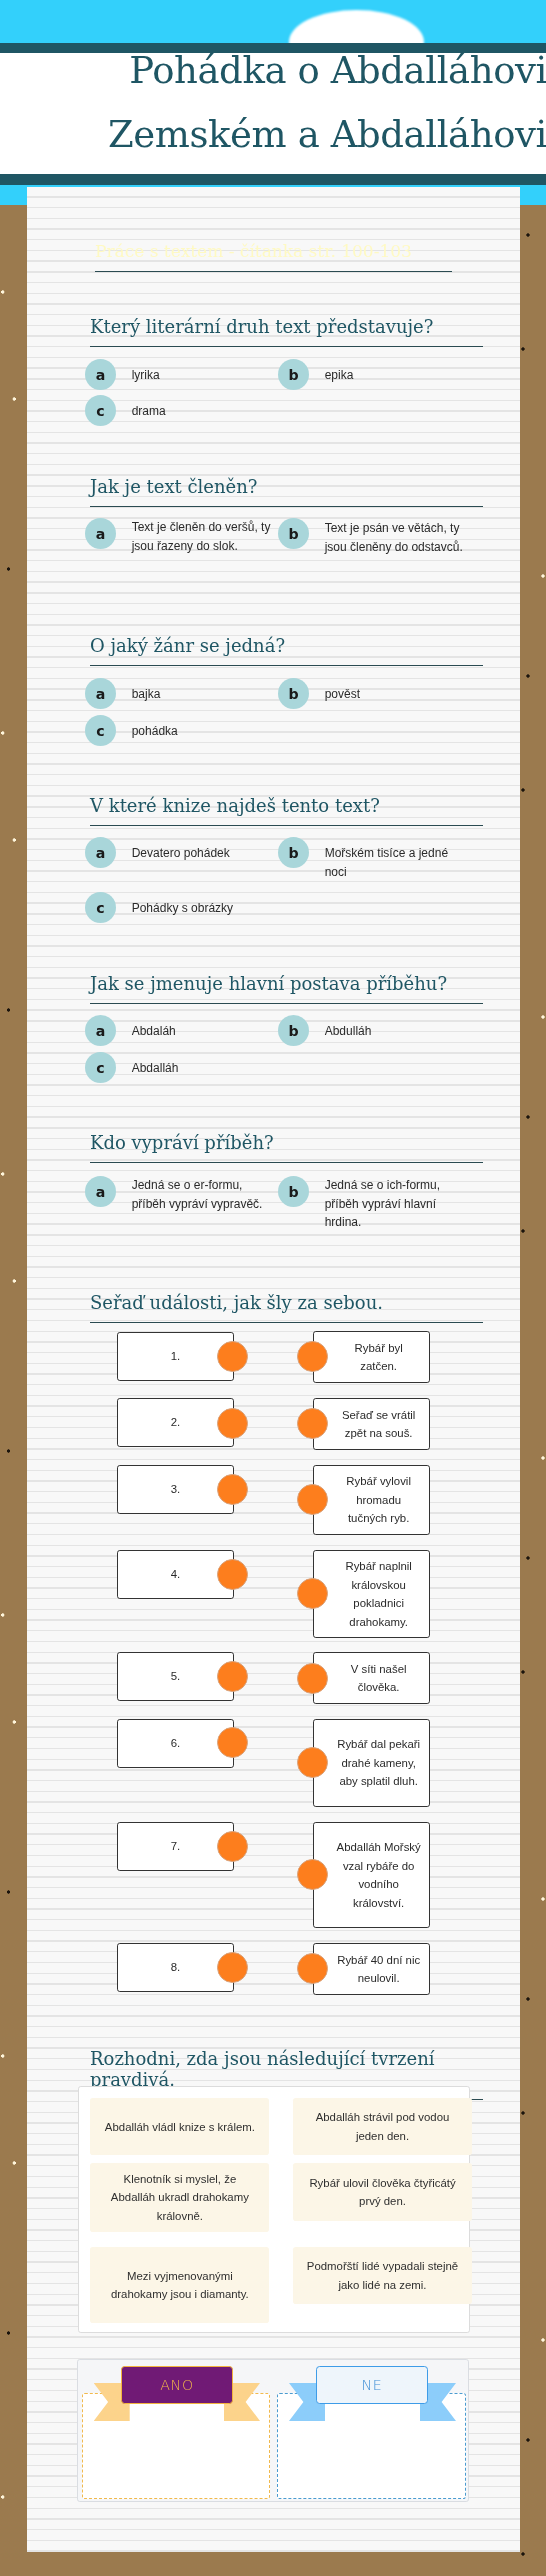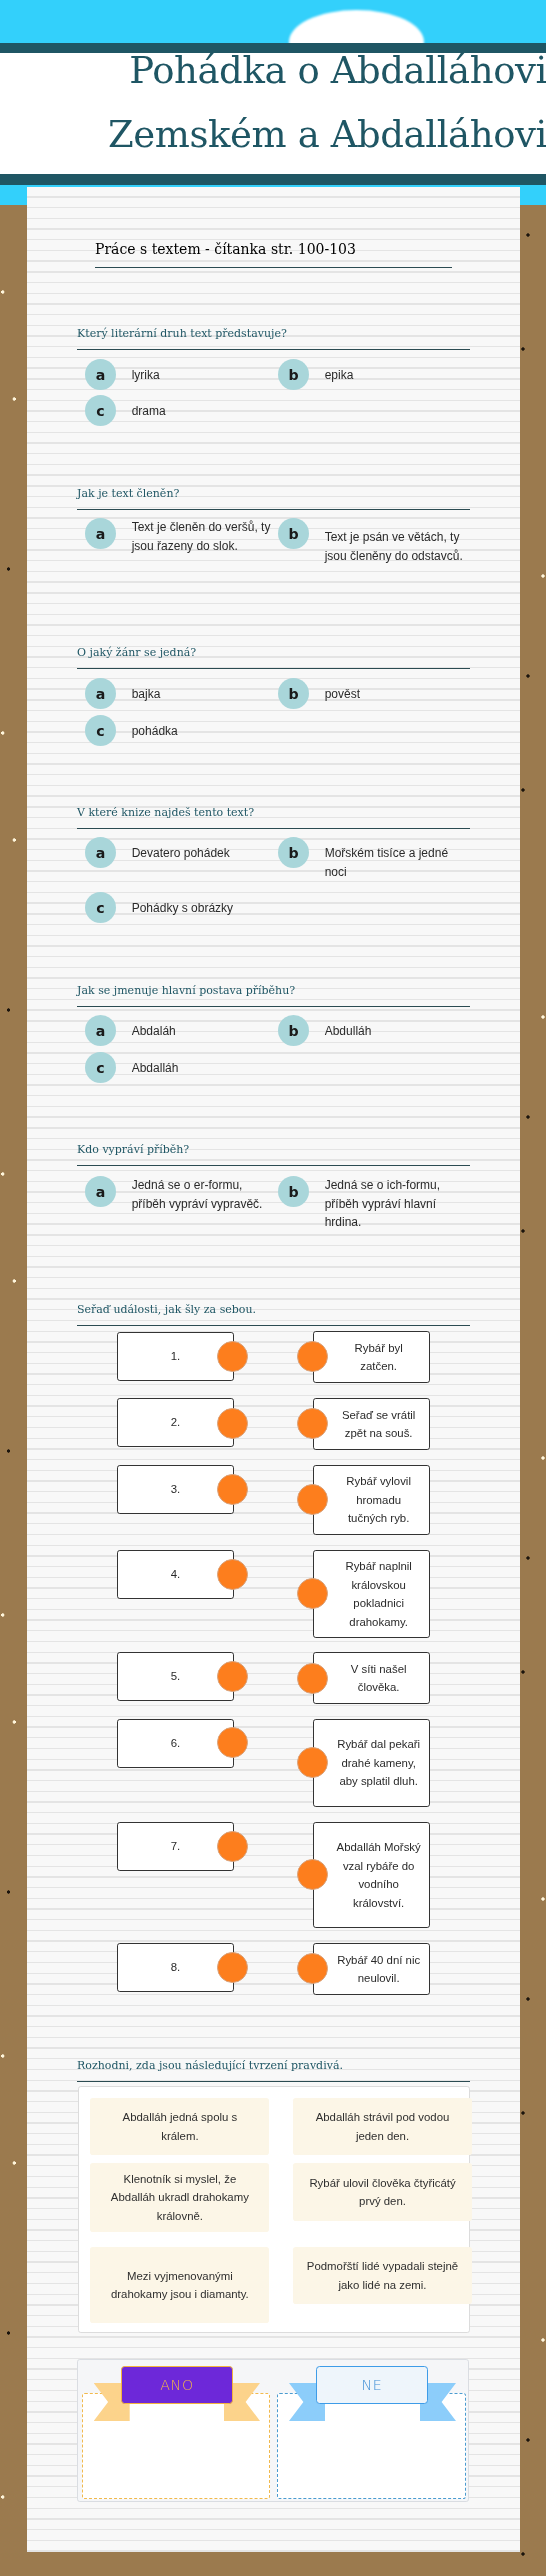--- a/index.html
+++ b/index.html
@@ -30,27 +30,27 @@
   }
 
   .paper {
     position: absolute; left: 27px; top: 187px; width: 493px; height: 2365px;
     background-color: #f8f8f8;
     background-image: repeating-linear-gradient(to bottom, transparent 0px, transparent 9.3px, #e4e4e4 9.3px, #e4e4e4 10.7px);
   }
 
   .subtitle {
     position: absolute; left: 95px; top: 241px; width: 357px;
-    font-family: "DejaVu Serif", serif; font-size: 14px; color: #000000;
+    font-family: "DejaVu Serif", serif; font-size: 17px; color: #fef9c3;
     padding-bottom: 10px; border-bottom: 1.1px solid #2b4b52;
   }
   .q-heading {
-    position: absolute; left: 77px; width: 393px;
-    font-family: "DejaVu Serif", serif; font-size: 11px; color: #1f5664;
-    padding-bottom: 8.5px; border-bottom: 1.1px solid #2b4b52; margin-top: 11px;
+    position: absolute; left: 90px; width: 393px;
+    font-family: "DejaVu Serif", serif; font-size: 18px; color: #1f5664;
+    padding-bottom: 8.5px; border-bottom: 1.1px solid #2b4b52;
   }
   .opt { position: absolute; display: flex; align-items: flex-start; }
   .opt-circle {
     width: 31px; height: 31px; border-radius: 50%; background: #a9d6da;
     display: flex; align-items: center; justify-content: center;
     font-family: "DejaVu Sans", sans-serif; font-size: 14.2px; font-weight: bold; color: #1a1a1a;
     flex: 0 0 31px;
   }
   .opt-text {
     margin-left: 15.7px; margin-top: 7.1px; width: 142px;
@@ -91,21 +91,21 @@
   .ribbon-tail { position: absolute; top: 23px; width: 36px; height: 38px; }
   .ribbon-tail.ano { background: #fcd38b; }
   .ribbon-tail.ne { background: #8ccdfa; }
   .ribbon-tail.leftside { clip-path: polygon(0 0, 100% 0, 100% 100%, 0 100%, 40% 50%); }
   .ribbon-tail.rightside { clip-path: polygon(0 0, 100% 0, 60% 50%, 100% 100%, 0 100%); }
   .banner {
     position: absolute; top: 6.4px; width: 112px; height: 38px; border-radius: 3.6px;
     display: flex; align-items: center; justify-content: center;
     font-family: "DejaVu Sans", sans-serif; font-size: 14.2px; font-weight: 300; letter-spacing: 0.7px;
   }
-  .banner.ano { left: 43px; background: #6d28d9; border: 1.4px solid #f3b33d; color: #f0b44a; }
+  .banner.ano { left: 43px; background: #701a75; border: 1.4px solid #f3b33d; color: #f0b44a; }
   .banner.ne { left: 238px; background: #eef5fb; border: 1.4px solid #3e9ce8; color: #3f8fd6; }
 </style>
 </head>
 <body>
 
 <div class="sky">
   <div class="cloud"></div>
 </div>
 
 <div class="title-band">
@@ -130,21 +130,21 @@
   <div class="opt-text">drama</div>
 </div>
 
 <div class="q-heading" style="top:476px">Jak je text členěn?</div>
 <div class="opt" style="left:85px; top:518px">
   <div class="opt-circle">a</div>
   <div class="opt-text" style="margin-top:0">Text je členěn do veršů, ty jsou řazeny do slok.</div>
 </div>
 <div class="opt" style="left:278px; top:518px">
   <div class="opt-circle">b</div>
-  <div class="opt-text" style="margin-top:10px; width:139px">Text je psán ve větách, ty jsou členěny do odstavců.</div>
+  <div class="opt-text" style="margin-top:1px; width:139px">Text je psán ve větách, ty jsou členěny do odstavců.</div>
 </div>
 
 <div class="q-heading" style="top:635px">O jaký žánr se jedná?</div>
 <div class="opt" style="left:85px; top:678px">
   <div class="opt-circle">a</div>
   <div class="opt-text">bajka</div>
 </div>
 <div class="opt" style="left:278px; top:678px">
   <div class="opt-circle">b</div>
   <div class="opt-text">pověst</div>
@@ -230,21 +230,21 @@
 <div class="dot" style="left:297px; top:1859px"></div>
 
 <div class="card left" style="top:1943px">8.</div>
 <div class="dot" style="left:217px; top:1952px"></div>
 <div class="card right" style="top:1943px; height:52px">Rybář 40 dní nic neulovil.</div>
 <div class="dot" style="left:297px; top:1953px"></div>
 
 <div class="q-heading" style="top:2048px">Rozhodni, zda jsou následující tvrzení pravdivá.</div>
 
 <div class="tf-box">
-  <div class="tf-cell l" style="top:11.4px; height:57px">Abdalláh jedná spolu s králem.</div>
+  <div class="tf-cell l" style="top:11.4px; height:57px">Abdalláh vládl knize s králem.</div>
   <div class="tf-cell r" style="top:11.4px; height:57px">Abdalláh strávil pod vodou jeden den.</div>
   <div class="tf-cell l" style="top:76px; height:69px">Klenotník si myslel, že Abdalláh ukradl drahokamy královně.</div>
   <div class="tf-cell r" style="top:76px; height:58px">Rybář ulovil člověka čtyřicátý prvý den.</div>
   <div class="tf-cell l" style="top:160px; height:76px">Mezi vyjmenovanými drahokamy jsou i diamanty.</div>
   <div class="tf-cell r" style="top:160px; height:57px">Podmořští lidé vypadali stejně jako lidé na zemi.</div>
 </div>
 
 <div class="bucket-box">
   <div class="drop-zone ano"></div>
   <div class="ribbon-tail ano leftside" style="left:15.7px"></div>

